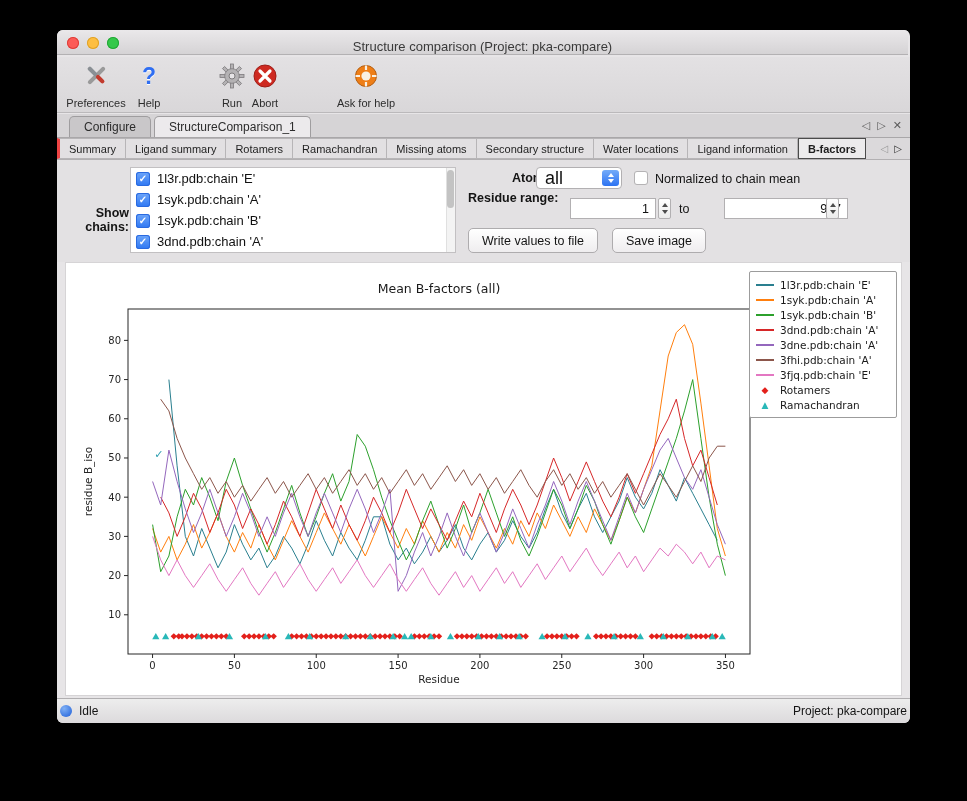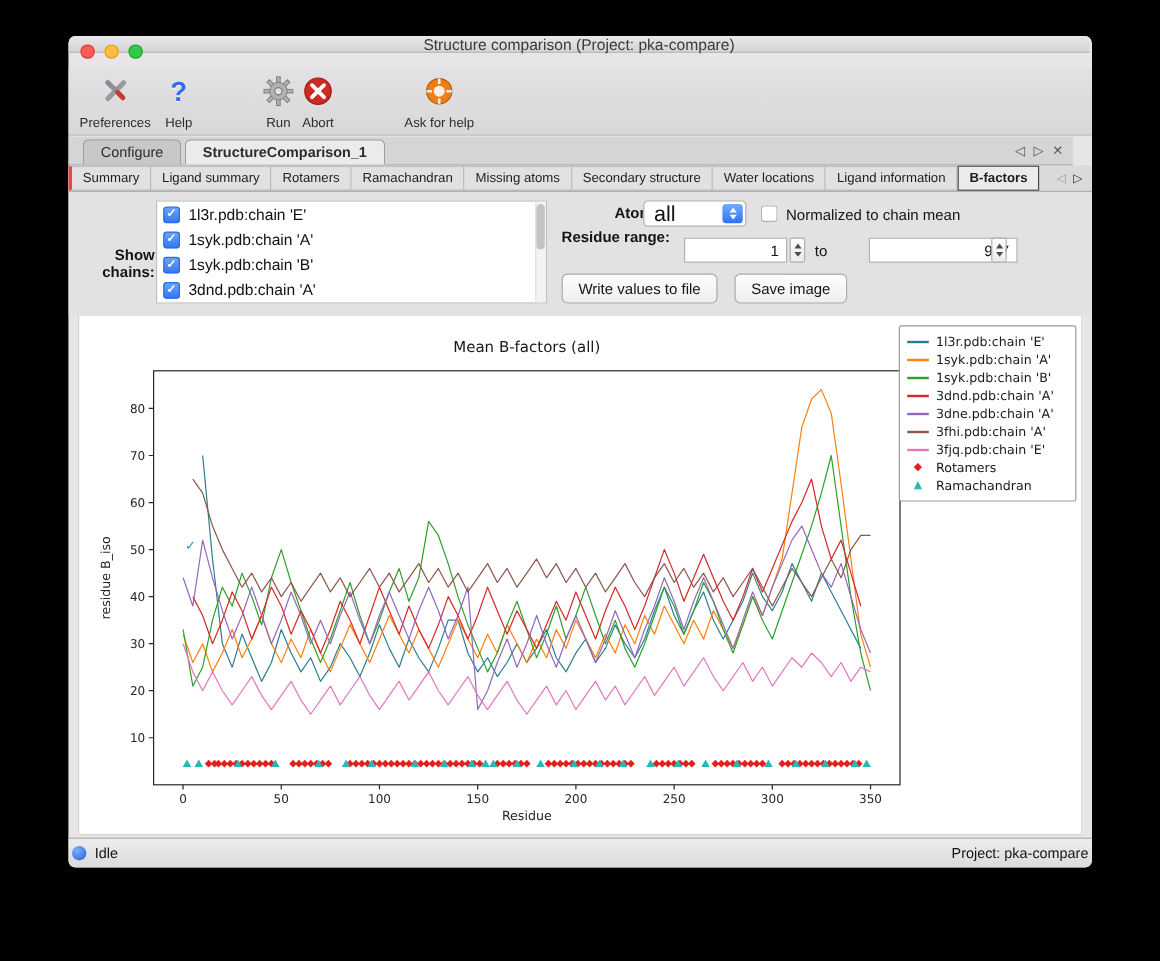--- a/index.html
+++ b/index.html
@@ -2,45 +2,45 @@
 <html><head>
 <meta charset="utf-8">
 <style>
   * { margin:0; padding:0; box-sizing:border-box; }
   body { background:#000; font-family:"Liberation Sans", sans-serif; }
   .screen { position:relative; width:967px; height:801px; background:#000; overflow:hidden; }
   .window { position:absolute; left:57px; top:30px; width:853px; height:693px; background:#e7e5e7;
             border-radius:6px; overflow:hidden; box-shadow:0 14px 40px rgba(0,0,0,.65); }
 
   
-  .titlebar { position:absolute; top:0; left:0; right:2px; height:14px;
+  .titlebar { position:absolute; top:0; left:0; right:2px; height:25px;
               background:linear-gradient(#eae8ea,#d5d3d5); border-bottom:1px solid #b3b1b3;
-              display:flex; align-items:flex-start; justify-content:center; }
+              display:flex; align-items:flex-end; justify-content:center; }
   .titlebar .title { font-size:13px; color:#3a3a3a; }
   .traffic { position:absolute; left:10px; top:7px; display:flex; gap:8px; }
   .tl { width:12px; height:12px; border-radius:50%; }
   .tl.red    { background:#fc5b57; box-shadow:inset 0 0 0 1px #dd3e39; }
   .tl.yellow { background:#fdbe41; box-shadow:inset 0 0 0 1px #dfa127; }
   .tl.green  { background:#34c84a; box-shadow:inset 0 0 0 1px #23a636; }
 
   
   .toolbar { position:absolute; top:27px; left:0; right:0; height:56px;
              background:linear-gradient(#e3e1e3,#d9d7d9); border-bottom:1px solid #bbb9bb; }
   .tbtn { position:absolute; top:5px; height:47px; display:flex; flex-direction:column;
           align-items:center; justify-content:space-between; cursor:default; }
   .ticon { height:27px; display:flex; align-items:center; justify-content:center; }
   .tlabel { font-size:11px; color:#2c2c2c; }
   .help-glyph { font-size:23px; font-weight:bold; color:#2f6ef2; text-shadow:0 1px 0 #fff; line-height:26px; }
 
   
-  .tabstrip { position:absolute; top:84px; left:0; right:16px; height:24px; border-bottom:1px solid #a9a7a9;
+  .tabstrip { position:absolute; top:84px; left:0; right:0; height:24px; border-bottom:1px solid #a9a7a9;
               display:flex; align-items:flex-end; padding-left:12px; background:#d6d4d6; }
   .tab { height:21px; padding:0 14px; display:flex; align-items:center; font-size:12px; color:#2c2c2c;
          background:#c9c7c9; border:1px solid #9f9d9f; border-bottom:none; border-radius:5px 5px 0 0; margin-right:3px; }
-  .tab.active { background:#eceaec; font-weight:bold; }
+  .tab.active { background:#eceaec; font-weight:normal; }
   .tabnav { margin-left:auto; display:flex; align-items:center; gap:7px; padding-right:8px; height:100%; }
   .tabnav span { font-size:11px; color:#5a5a5a; }
 
   
   .subtabs { position:absolute; top:108px; left:0; right:0; height:22px; background:#dbd9db;
              border-bottom:1px solid #b2b0b2; display:flex; align-items:stretch; }
   .subtab { display:flex; align-items:center; padding:0 9px; font-size:11px; color:#1e1e1e;
             background:#e2e0e2; border:1px solid #b7b5b7; border-left:none; white-space:nowrap; }
   .subtab:first-child { border-left:3px solid #ef4444; }
   .subtab.active { font-weight:bold; border:1px solid #4b4b4b; background:#ecebec;text-align:right; }

